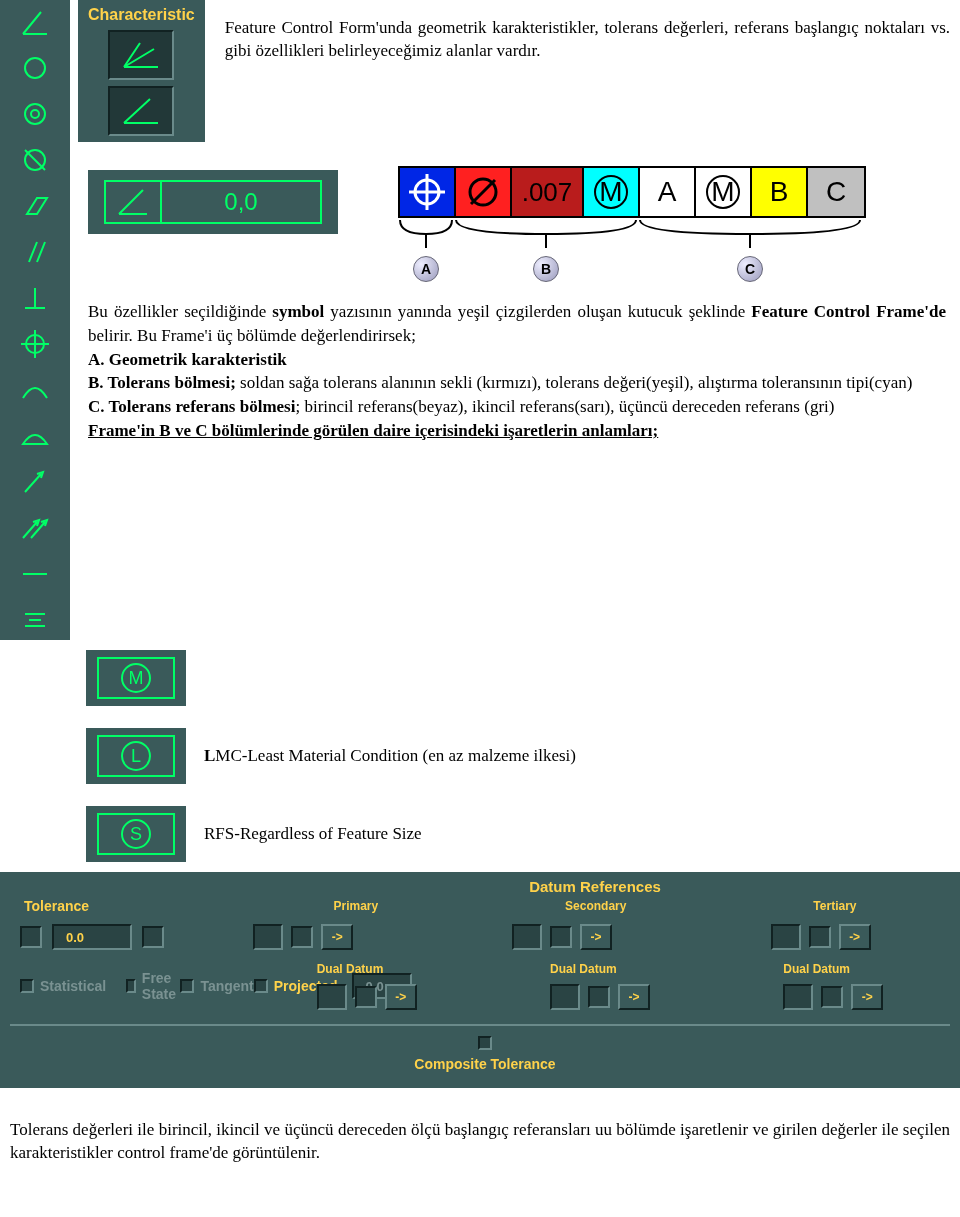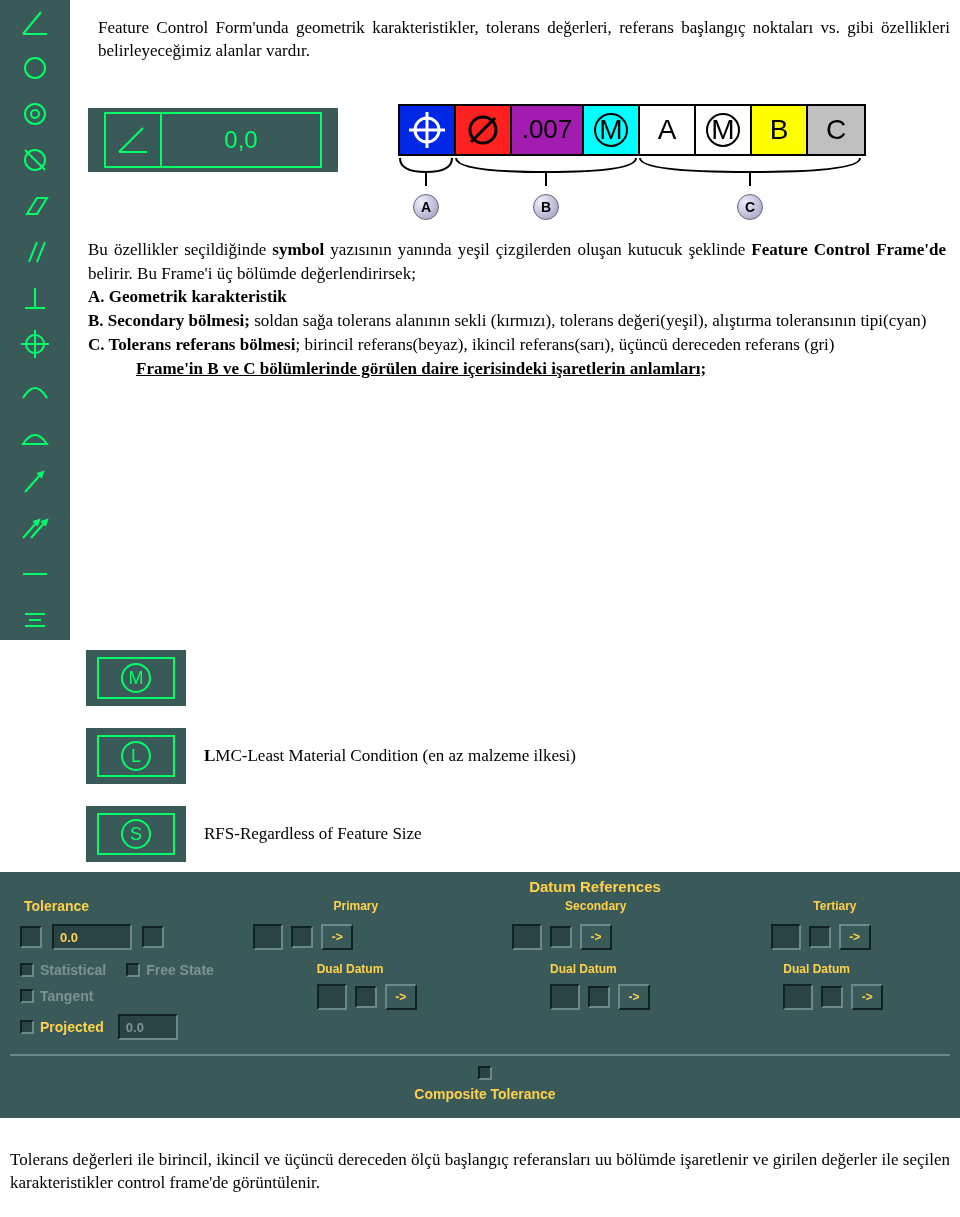--- a/index.html
+++ b/index.html
@@ -54,42 +54,42 @@
     line-height: 1.35;
   }
   .content1 { flex: 1; padding-left: 8px; }
   .mid-panel {
     background: #3a5a5a;
     display: flex; align-items: center; justify-content: center;
     width: 250px; height: 64px;
     margin-left: 10px;
   }
   .angle-box {
-    width: 218px; height: 56px;
+    width: 218px; height: 44px;
     border: 2px solid #00ff66;
     display: flex;
   }
   .angle-box .cell1 { width: 56px; border-right: 2px solid #00ff66; display:flex;align-items:center;justify-content:center;}
   .angle-box .cell2 { flex:1; display:flex;align-items:center;justify-content:center; color:#00ff66; font-size:24px; font-family: Arial,sans-serif;}
   .fcf-diagram {
     display: flex;
     margin-left: 60px;
     margin-top: -4px;
   }
   .fcf-row { display: flex; height: 52px; border: 2px solid #000; }
   .fcf-cell {
     display: flex; align-items: center; justify-content: center;
     font-family: Arial, sans-serif;
     font-size: 28px;
     border-right: 2px solid #000;
   }
   .fcf-cell:last-child { border-right: none; }
   .fcf-blue  { background: #0026e6; color:#fff; width:56px;}
   .fcf-red   { background: #ff2020; width:56px;}
-  .fcf-green { background: #a21caf; width:72px; font-size:26px; }
+  .fcf-green { background: #b91c1c; width:72px; font-size:26px; }
   .fcf-cyan  { background: #00ffff; width:56px;}
   .fcf-white { background: #ffffff; width:56px;}
   .fcf-whiteM{ background: #ffffff; width:56px;}
   .fcf-yellow{ background: #ffff00; width:56px;}
   .fcf-gray  { background: #c0c0c0; width:56px;}
   .circled {
     border: 2px solid #000; border-radius: 50%;
     width: 34px; height: 34px;
     display:flex;align-items:center;justify-content:center;
   }
@@ -101,21 +101,21 @@
   .brace-svg { width:100%; height:36px; }
   .brace-label {
     width: 26px; height: 26px; border-radius: 50%;
     background: radial-gradient(circle at 30% 30%, #eef, #99b);
     border: 1px solid #667;
     display:flex;align-items:center;justify-content:center;
     font-family: Arial,sans-serif; font-size:14px; font-weight:bold;
     margin-top: 2px;
   }
   .bold { font-weight: bold; }
-  .underline { text-decoration: underline; margin-left: 48px; }
+  .underline { text-decoration: underline; }
   .sym-row { display:flex; align-items:center; gap:18px; margin: 10px 0 22px 86px;}
   .sym-box {
     background: #3a5a5a;
     width: 100px; height: 56px;
     display:flex;align-items:center;justify-content:center;
   }
   .inner-sym {
     width: 78px; height: 42px;
     border: 2px solid #00ff66;
     display:flex;align-items:center;justify-content:center;
@@ -150,21 +150,21 @@
     border-bottom:2px solid #6a8a8a;
   }
   .sunk-input {
     height:26px;
     background:#2a4444;
     border-top:2px solid #112222;
     border-left:2px solid #112222;
     border-right:2px solid #6a8a8a;
     border-bottom:2px solid #6a8a8a;
     color:#ffd24a;
-    padding:0 6px;
+    padding:0 12px;
     display:flex;align-items:center;
     font-family:Arial; font-size:13px;
   }
   .arrow-btn {
     width:32px;height:26px;
     background:#3a5a5a;
     border-top:2px solid #6a8a8a;
     border-left:2px solid #6a8a8a;
     border-right:2px solid #112222;
     border-bottom:2px solid #112222;
@@ -233,20 +233,33 @@
     <div class="ico"><svg viewBox="0 0 32 32">
           <path d="M4 16 L28 16"></path>
         </svg></div>
     <div class="ico"><svg viewBox="0 0 32 32">
           <path d="M6 10 L26 10 M6 22 L26 22 M10 16 L22 16"></path>
         </svg></div>
   </div>
 
   <div class="content1">
     <div class="row">
+      <div class="char-panel">
+        <div class="char-title">Characteristic</div>
+        <div class="sel-box">
+          <svg viewBox="0 0 42 36">
+              <path d="M4 30 L20 6 M4 30 L38 30 M4 30 L34 12"></path>
+            </svg>
+        </div>
+        <div class="sel-box">
+          <svg viewBox="0 0 42 36">
+              <path d="M4 30 L38 30 M4 30 L30 6"></path>
+            </svg>
+        </div>
+      </div>
       <div style="flex:1;">
         <p class="para">Feature Control Form'unda geometrik karakteristikler, tolerans değerleri, referans başlangıç noktaları vs. gibi özellikleri belirleyeceğimiz alanlar vardır.</p>
       </div>
     </div>
 
     <div class="row" style="margin-top:28px;">
       <div class="mid-panel">
         <div class="angle-box">
           <div class="cell1">
             <svg viewBox="0 0 40 40" style="width:40px;height:40px;">
@@ -307,21 +320,21 @@
         </div>
       </div>
     </div>
 
     <div style="padding: 18px 14px 0 10px; text-align:justify; line-height:1.4;">
       <div>
         <span>Bu özellikler seçildiğinde </span><span class="bold">symbol</span><span> yazısının yanında yeşil çizgilerden oluşan kutucuk şeklinde </span><span class="bold">Feature Control Frame'de</span><span> belirir. Bu Frame'i üç bölümde değerlendirirsek;</span>
       </div>
       <div class="bold">A. Geometrik karakteristik</div>
       <div>
-        <span class="bold">B. Secondary bölmesi;</span><span> soldan sağa tolerans alanının sekli (kırmızı), tolerans değeri(yeşil), alıştırma toleransının tipi(cyan)</span>
+        <span class="bold">B. Tolerans bölmesi;</span><span> soldan sağa tolerans alanının sekli (kırmızı), tolerans değeri(yeşil), alıştırma toleransının tipi(cyan)</span>
       </div>
       <div>
         <span class="bold">C. Tolerans referans bölmesi</span><span>; birincil referans(beyaz), ikincil referans(sarı), üçüncü dereceden referans (gri)</span>
       </div>
       <div class="bold underline">Frame'in B ve C bölümlerinde görülen daire içerisindeki işaretlerin anlamları;</div>
     </div>
 
   </div>
 </div>
 
@@ -384,21 +397,21 @@
       </div>
       <div style="display:flex;gap:8px;align-items:center;">
         <div class="sunk-input" style="width:30px;"></div>
         <div class="sunk-btn"></div>
         <div class="arrow-btn">-&gt;</div>
       </div>
     </div>
   </div>
 
   <div class="row" style="margin-top:12px; padding-left:10px;">
-    <div style="width:230px; display:flex; flex-direction:column; gap:10px;">
+    <div style="width:230px; display:flex; flex-direction:row; gap:0;">
       <div style="display:flex; gap:20px;">
         <div class="chk-row muted">
           <div class="chk"></div>
             <span>Statistical</span>
         </div>
         <div class="chk-row muted">
           <div class="chk"></div>
             <span>Free State</span>
         </div>
       </div>

